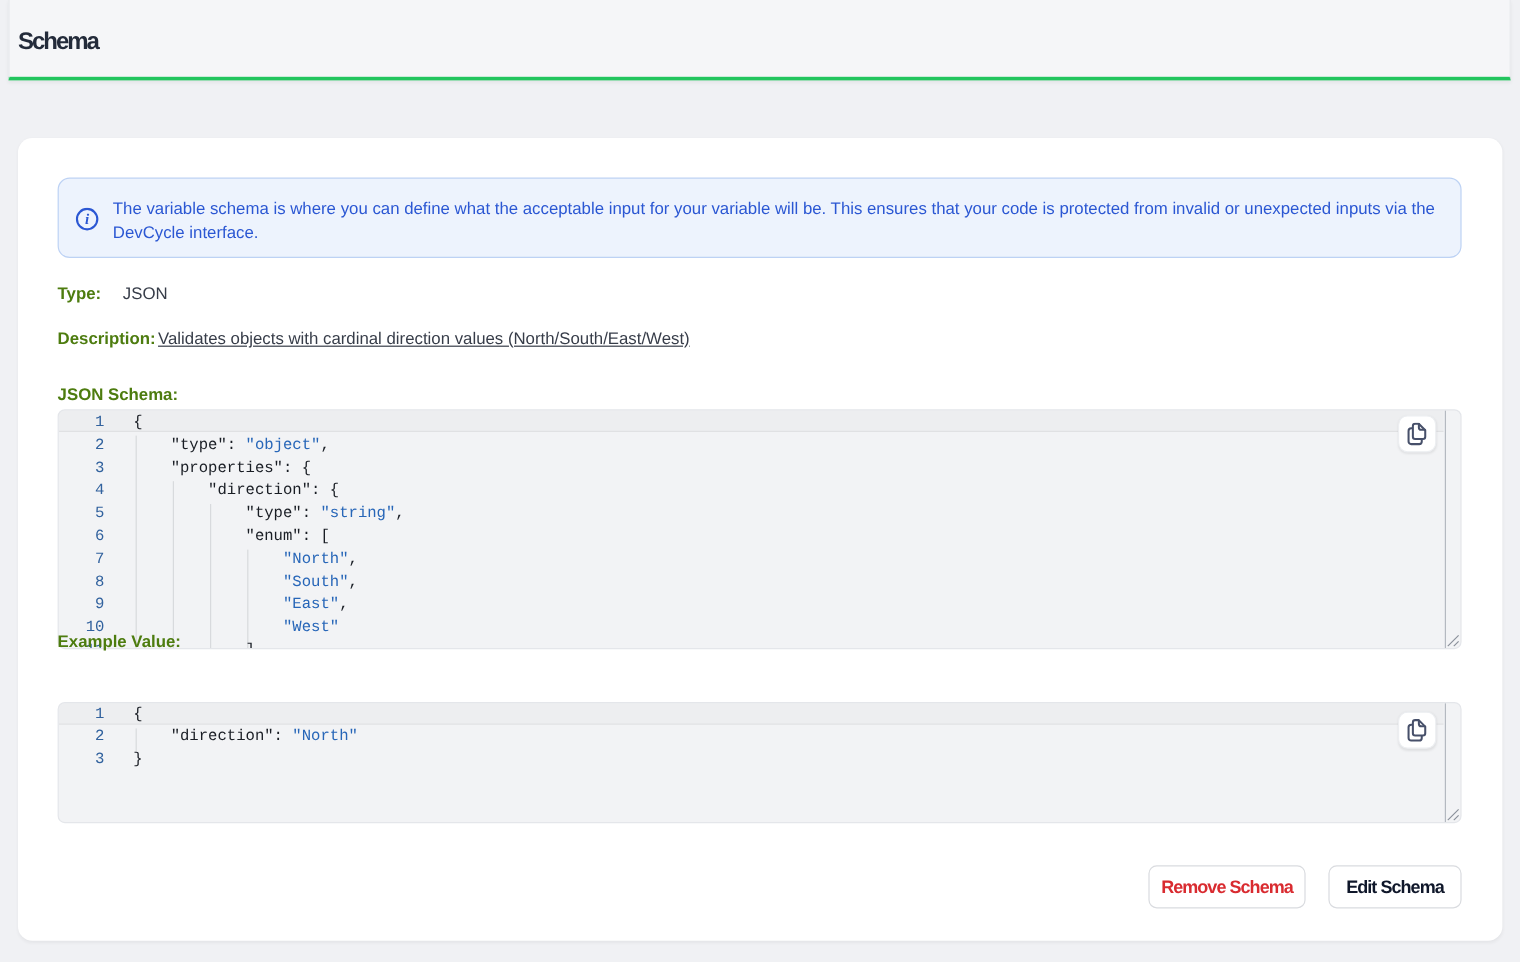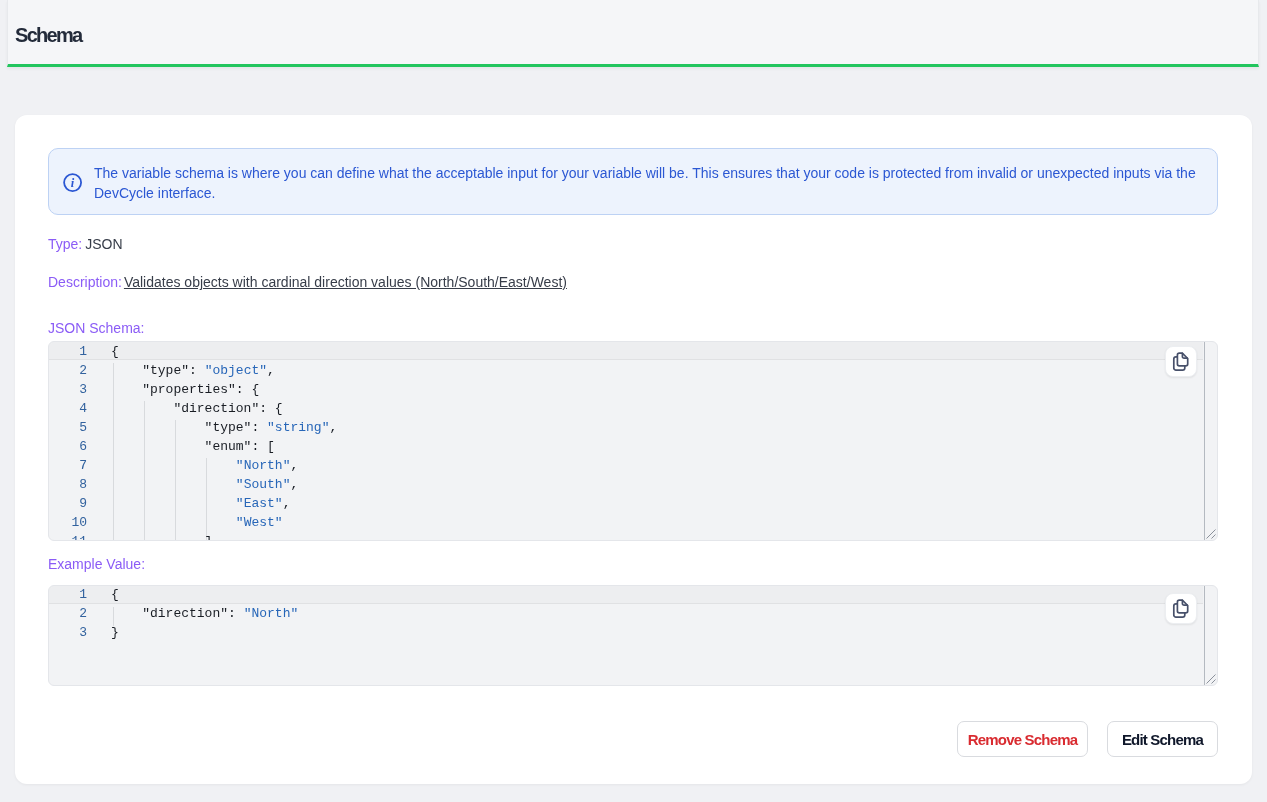--- a/index.html
+++ b/index.html
@@ -13,21 +13,21 @@
   #header h1 { position:absolute; left:7px; top:24px; font-size:20px; font-weight:700; color:#232b3a; letter-spacing:-1.7px; }
 
   #card { left:15px; top:115px; width:1237px; height:669px; background:#ffffff; border-radius:12px;
     box-shadow:0 1px 3px rgba(0,0,0,0.05); }
 
   #alert { left:48px; top:148px; width:1170px; height:67px; background:#edf3fd;
     border:1.5px solid #bdd2f4; border-radius:10px; }
   #alert-text { left:94px; top:163px; width:1110px; font-size:14px; line-height:20px; color:#2b57d3; }
 
   .lbl { font-size:14px; color:#373d49; }
-  .lbl b { font-weight:400; color:#8b5cf6; }
+  .lbl b { font-weight:700; color:#4d7c0f; }
 
   
   .ed { background:#f2f3f5; border:1px solid #e4e6ea; border-radius:6px; overflow:hidden; }
   .ed .vline { position:absolute; top:0; bottom:0; right:12px; width:1px; background:#b4b9c0; }
   .ed .stripe { position:absolute; left:0; right:14px; top:0; height:18px; background:rgba(0,0,0,0.018); border-bottom:1px solid rgba(0,0,0,0.05); }
   .ed .gutter { position:absolute; left:0; top:0; width:38px; text-align:right; white-space:pre;
     font-family:"Liberation Mono", monospace; font-size:13px; line-height:19px; color:#32629e; }
   .ed pre { position:absolute; left:62px; top:0; font-family:"Liberation Mono", monospace;
     font-size:13px; line-height:19px; color:#191d24; }
   .ed pre .s { color:#2766b8; }
@@ -48,21 +48,21 @@
     </div>
   <div id="card" class="abs"></div>
 
   <div id="alert" class="abs"></div>
   <svg class="abs" style="left:63px; top:173px;" width="20" height="20" viewBox="0 0 20 20">
     <circle cx="9.6" cy="9.6" r="8.5" fill="none" stroke="#2b57d3" stroke-width="1.8"></circle>
     <text x="9.6" y="14" text-anchor="middle" font-family="Liberation Serif" font-style="italic" font-weight="700" font-size="12.5" fill="#2b57d3">i</text>
   </svg>
   <div id="alert-text" class="abs">The variable schema is where you can define what the acceptable input for your variable will be. This ensures that your code is protected from invalid or unexpected inputs via the<br>DevCycle interface.</div>
 
-  <div class="abs lbl" style="left:48px; top:236px;"><b>Type:</b><span style="margin-left:3px;">JSON</span></div>
+  <div class="abs lbl" style="left:48px; top:236px;"><b>Type:</b><span style="margin-left:18px;">JSON</span></div>
   <div class="abs lbl" style="left:48px; top:274px;"><b>Description:</b><span style="margin-left:2px;text-decoration:underline;">Validates objects with cardinal direction values (North/South/East/West)</span></div>
   <div class="abs lbl" style="left:48px; top:320px;"><b>JSON Schema:</b></div>
 
   <div class="abs ed" id="ed1" style="left:48px; top:341px; width:1170px; height:200px;">
     <div class="stripe"></div>
     <div class="vline"></div>
     <div class="guide" style="left:64px; top:21px; bottom:0;"></div>
     <div class="guide" style="left:95px; top:59px; bottom:0;"></div>
     <div class="guide" style="left:126px; top:78px; bottom:0;"></div>
     <div class="guide" style="left:157px; top:116px; bottom:0;"></div>
@@ -93,21 +93,21 @@
       <rect x="1.8" y="4.9" width="11" height="13.2" rx="2.2"></rect>
       <path d="M10.3 1.1 H7.3 Q5.4 1.1 5.4 3 V12 Q5.4 13.9 7.3 13.9 H13.8 Q15.7 13.9 15.7 12 V6.5 Z" fill="#ffffff"></path>
       <path d="M10.4 1.4 V4.4 Q10.4 6.2 12.2 6.2 H15.3"></path>
     </svg>
       </div>
     <svg class="grip" width="12" height="12" viewBox="0 0 12 12">
         <path d="M11.5 2.5 L2.5 11.5 M11.5 7.5 L7.5 11.5" stroke="#8b919b" stroke-width="1"></path>
       </svg>
   </div>
 
-  <div class="abs lbl" style="left:48px; top:556px;"><b>Example Value:</b></div>
+  <div class="abs lbl" style="left:48px; top:526px;"><b>Example Value:</b></div>
 
   <div class="abs ed" id="ed2" style="left:48px; top:585px; width:1170px; height:101px;">
     <div class="stripe"></div>
     <div class="vline"></div>
     <div class="guide" style="left:64px; top:21px; height:19px;"></div>
     <div class="gutter" style="top:-1px;">1
 2
 3</div>
     <pre style="top:-1px;">{
     "direction": <span class="s">"North"</span>

